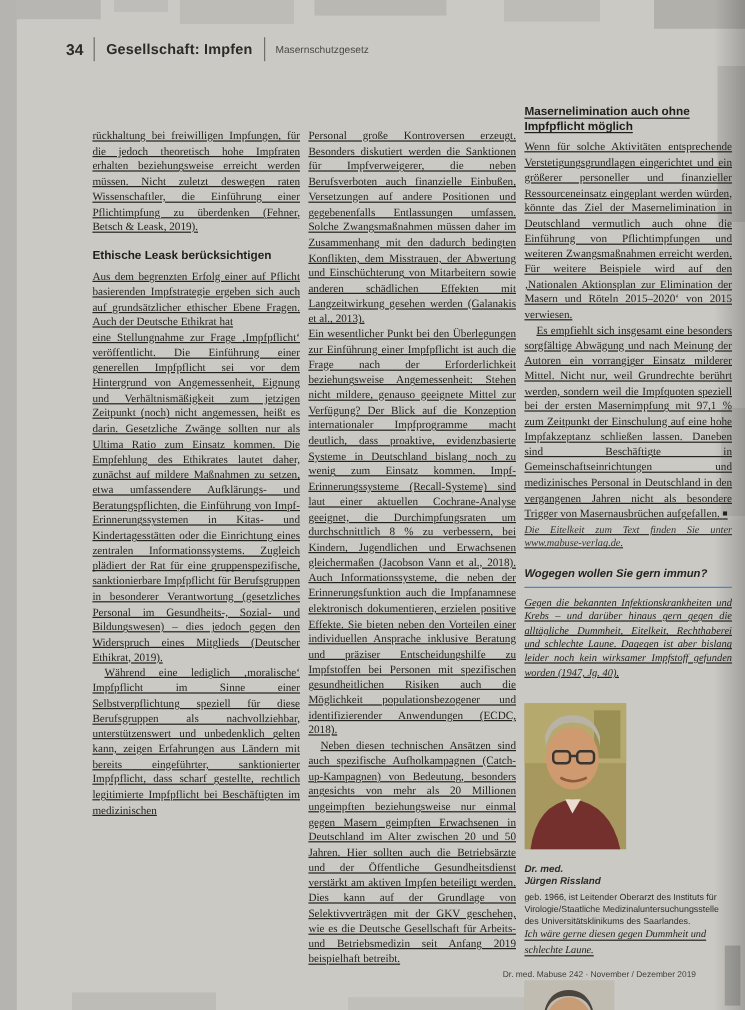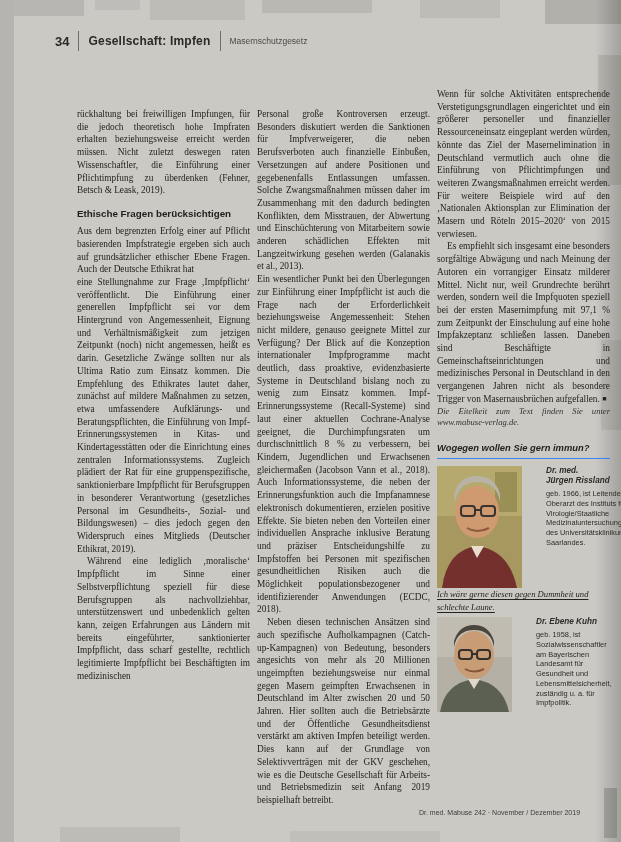--- a/index.html
+++ b/index.html
@@ -14,35 +14,35 @@
   .hdr{position:absolute;left:55px;top:31px;display:flex;align-items:center;
        font-family:"Liberation Sans",sans-serif;color:#2a2a26;}
   .hdr .num{font-size:13px;font-weight:bold;}
   .hdr .sep{width:1px;height:20px;background:#6f6e6a;margin:0 9px;}
   .hdr .sec{font-size:12px;font-weight:bold;letter-spacing:.2px;}
   .hdr .top{font-size:8.5px;color:#4a4a46;}
   
   .col{position:absolute;width:173px;top:108px;font-size:9.3px;line-height:12.7px;
        text-align:justify;hyphens:auto;-webkit-hyphens:auto;}
   .c1{left:77px;} .c2{left:257px;} .c3{left:437px;top:88px;}
-  .col p{margin:0;}
+  .col p{margin:0;text-decoration:underline;}
   .ind{text-indent:10px;}
   .subhead{font-family:"Liberation Sans",sans-serif;font-weight:bold;font-size:9.8px;
            line-height:12.2px;margin:11px 0 5px;color:#1e1e1b;text-align:left;}
   .subhead.u{text-decoration:underline;text-underline-offset:2px;text-decoration-thickness:1px;}
   .pullquote{font-family:"Liberation Sans",sans-serif;font-weight:700;font-size:15.3px;
              line-height:23px;color:#2d2d29;white-space:pre-line;text-align:left;
              margin:17px 0 13px;letter-spacing:.2px;}
   .endmark{font-size:7px;vertical-align:1px;}
   .lit-note{font-style:italic;font-size:8.6px;line-height:11.5px;margin-top:11px;color:#33332f;}
   .qa-q{font-family:"Liberation Sans",sans-serif;font-style:italic;font-weight:bold;
         font-size:9.4px;margin:13px 0 7px;padding-bottom:4px;border-bottom:1px solid #3b82f6;
         text-align:left;}
   .qa-a{font-style:italic;font-size:8.7px;line-height:11.6px;text-align:justify;}
-  .bio-row{display:flex;gap:24px;margin-top:4px;align-items:flex-start;}
+  .bio-row{display:flex;gap:12px;margin-top:20px;align-items:flex-start;flex-direction:column;}
   .photo{flex:none;display:block;}
   .bio{font-family:"Liberation Sans",sans-serif;font-size:7.4px;line-height:9.7px;
        text-align:left;color:#2c2c28;}
   .bio-name{font-weight:bold;font-style:italic;font-size:8.2px;line-height:10px;
             margin-bottom:3px;white-space:pre-line;}
   .authors-caption{font-style:italic;font-size:8.6px;line-height:12.5px;margin:9px 0 0;
                    text-align:left;text-decoration:underline;text-underline-offset:2px;}
   .footer{position:absolute;left:392px;top:809px;width:215px;text-align:center;
           font-family:"Liberation Sans",sans-serif;font-size:7px;color:#3d3d39;}
 </style>
@@ -68,39 +68,41 @@
   <div class="hdr">
     <span class="num">34</span>
     <span class="sep"></span>
     <span class="sec">Gesellschaft: Impfen</span>
     <span class="sep"></span>
     <span class="top">Masernschutzgesetz</span>
   </div>
 
   <div class="col c1">
     <p>rückhaltung bei freiwilligen Impfungen, für die jedoch theoretisch hohe Impfraten erhalten beziehungsweise erreicht werden müssen. Nicht zuletzt deswegen raten Wissenschaftler, die Einführung einer Pflichtimpfung zu überdenken (Fehner, Betsch &amp; Leask, 2019).</p>
-    <h3 class="subhead">Ethische Fragen berücksichtigen</h3>
+    <h3 class="subhead">Ethische Leask berücksichtigen</h3>
     <p>Aus dem begrenzten Erfolg einer auf Pflicht basierenden Impfstrategie ergeben sich auch auf grundsätzlicher ethischer Ebene Fragen. Auch der Deutsche Ethikrat hat</p>
     <p>eine Stellungnahme zur Frage ‚Impfpflicht‘ veröffentlicht. Die Einführung einer generellen Impfpflicht sei vor dem Hintergrund von Angemessenheit, Eignung und Verhältnismäßigkeit zum jetzigen Zeitpunkt (noch) nicht angemessen, heißt es darin. Gesetzliche Zwänge sollten nur als Ultima Ratio zum Einsatz kommen. Die Empfehlung des Ethikrates lautet daher, zunächst auf mildere Maßnahmen zu setzen, etwa umfassendere Aufklärungs- und Beratungspflichten, die Einführung von Impf-Erinnerungssystemen in Kitas- und Kindertagesstätten oder die Einrichtung eines zentralen Informationssystems. Zugleich plädiert der Rat für eine gruppenspezifische, sanktionierbare Impfpflicht für Berufsgruppen in besonderer Verantwortung (gesetzliches Personal im Gesundheits-, Sozial- und Bildungswesen) – dies jedoch gegen den Widerspruch eines Mitglieds (Deutscher Ethikrat, 2019).</p>
     <p class="ind">Während eine lediglich ‚moralische‘ Impfpflicht im Sinne einer Selbstverpflichtung speziell für diese Berufsgruppen als nachvollziehbar, unterstützenswert und unbedenklich gelten kann, zeigen Erfahrungen aus Ländern mit bereits eingeführter, sanktionierter Impfpflicht, dass scharf gestellte, rechtlich legitimierte Impfpflicht bei Beschäftigten im medizinischen</p>
   </div>
 
   <div class="col c2">
     <p>Personal große Kontroversen erzeugt. Besonders diskutiert werden die Sanktionen für Impfverweigerer, die neben Berufsverboten auch finanzielle Einbußen, Versetzungen auf andere Positionen und gegebenenfalls Entlassungen umfassen. Solche Zwangsmaßnahmen müssen daher im Zusammenhang mit den dadurch bedingten Konflikten, dem Misstrauen, der Abwertung und Einschüchterung von Mitarbeitern sowie anderen schädlichen Effekten mit Langzeitwirkung gesehen werden (Galanakis et al., 2013).</p>
     <p>Ein wesentlicher Punkt bei den Überlegungen zur Einführung einer Impfpflicht ist auch die Frage nach der Erforderlichkeit beziehungsweise Angemessenheit: Stehen nicht mildere, genauso geeignete Mittel zur Verfügung? Der Blick auf die Konzeption internationaler Impfprogramme macht deutlich, dass proaktive, evidenzbasierte Systeme in Deutschland bislang noch zu wenig zum Einsatz kommen. Impf-Erinnerungssysteme (Recall-Systeme) sind laut einer aktuellen Cochrane-Analyse geeignet, die Durchimpfungsraten um durchschnittlich 8 % zu verbessern, bei Kindern, Jugendlichen und Erwachsenen gleichermaßen (Jacobson Vann et al., 2018). Auch Informationssysteme, die neben der Erinnerungsfunktion auch die Impfanamnese elektronisch dokumentieren, erzielen positive Effekte. Sie bieten neben den Vorteilen einer individuellen Ansprache inklusive Beratung und präziser Entscheidungshilfe zu Impfstoffen bei Personen mit spezifischen gesundheitlichen Risiken auch die Möglichkeit populationsbezogener und identifizierender Anwendungen (ECDC, 2018).</p>
     <p class="ind">Neben diesen technischen Ansätzen sind auch spezifische Aufholkampagnen (Catch-up-Kampagnen) von Bedeutung, besonders angesichts von mehr als 20 Millionen ungeimpften beziehungsweise nur einmal gegen Masern geimpften Erwachsenen in Deutschland im Alter zwischen 20 und 50 Jahren. Hier sollten auch die Betriebsärzte und der Öffentliche Gesundheitsdienst verstärkt am aktiven Impfen beteiligt werden. Dies kann auf der Grundlage von Selektivverträgen mit der GKV geschehen, wie es die Deutsche Gesellschaft für Arbeits- und Betriebsmedizin seit Anfang 2019 beispielhaft betreibt.</p>
   </div>
 
   <div class="col c3">
+    <h3 class="subhead u" style="margin-top:0">Masernelimination auch ohne Impfpflicht möglich</h3>
     <p>Wenn für solche Aktivitäten entsprechende Verstetigungsgrundlagen eingerichtet und ein größerer personeller und finanzieller Ressourceneinsatz eingeplant werden würden, könnte das Ziel der Masernelimination in Deutschland vermutlich auch ohne die Einführung von Pflichtimpfungen und weiteren Zwangsmaßnahmen erreicht werden. Für weitere Beispiele wird auf den ‚Nationalen Aktionsplan zur Elimination der Masern und Röteln 2015–2020‘ von 2015 verwiesen.</p>
     <p class="ind"><span>Es empfiehlt sich insgesamt eine besonders sorgfältige Abwägung und nach Meinung der Autoren ein vorrangiger Einsatz milderer Mittel. Nicht nur, weil Grundrechte berührt werden, sondern weil die Impfquoten speziell bei der ersten Masernimpfung mit 97,1 % zum Zeitpunkt der Einschulung auf eine hohe Impfakzeptanz schließen lassen. Daneben sind Beschäftigte in Gemeinschaftseinrichtungen und medizinisches Personal in Deutschland in den vergangenen Jahren nicht als besondere Trigger von Masernausbrüchen aufgefallen.</span> <span class="endmark">■</span></p>
 
     <p class="lit-note">Die Eitelkeit zum Text finden Sie unter www.mabuse-verlag.de.</p>
 
     <div class="qa-q">Wogegen wollen Sie gern immun?</div>
+    <p class="qa-a">Gegen die bekannten Infektionskrankheiten und Krebs – und darüber hinaus gern gegen die alltägliche Dummheit, Eitelkeit, Rechthaberei und schlechte Laune. Dagegen ist aber bislang leider noch kein wirksamer Impfstoff gefunden worden (1947, Jg. 40).</p>
 
     <div class="bio-row">
       <svg class="photo" width="85" height="122" viewBox="0 0 85 122">
         <rect width="85" height="122" fill="#a6985f"></rect>
         <rect width="85" height="50" fill="#b5a96e"></rect>
         <rect x="58" y="6" width="22" height="40" fill="#8e8449" opacity="0.7"></rect>
         <ellipse cx="40" cy="46" rx="22" ry="26" fill="#cf9a70"></ellipse>
         <path d="M18 36 Q22 16 40 16 Q60 16 63 36 L63 28 Q58 10 40 10 Q22 10 17 28 Z" fill="#b9b2a6"></path>
         <rect x="24" y="40" width="14" height="10" rx="3" fill="none" stroke="#3a3430" stroke-width="2"></rect>
         <rect x="44" y="40" width="14" height="10" rx="3" fill="none" stroke="#3a3430" stroke-width="2"></rect>

